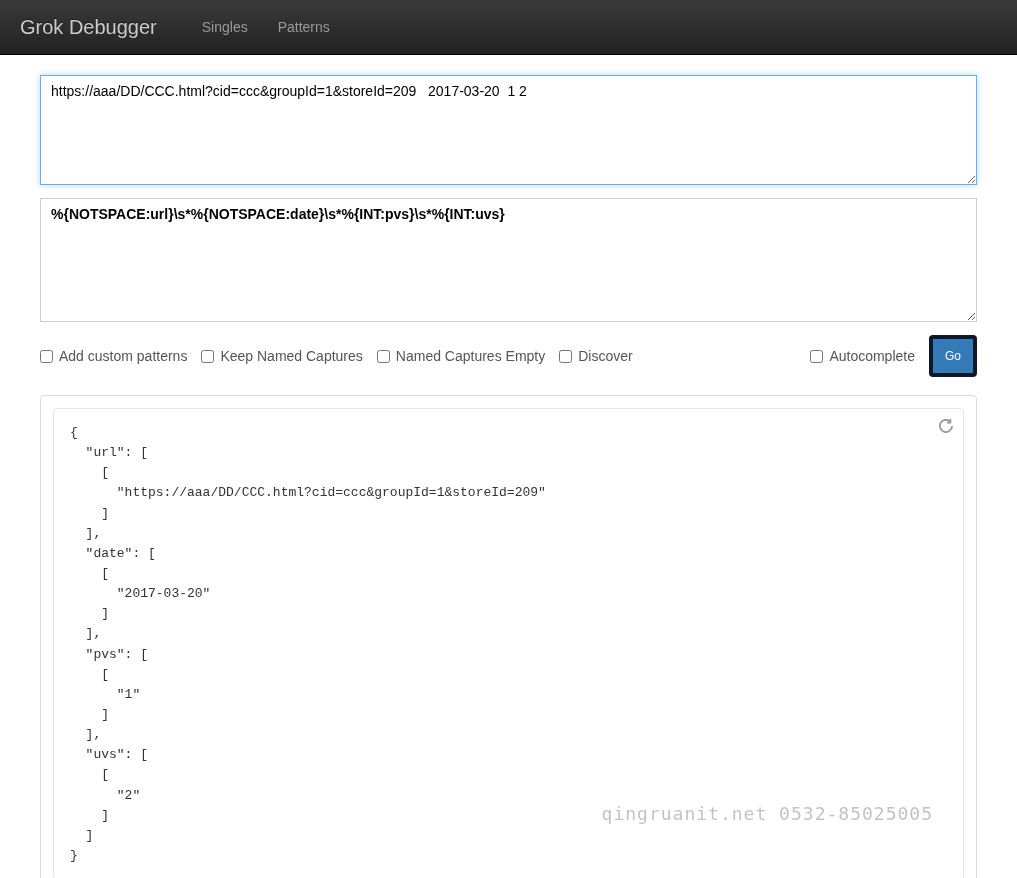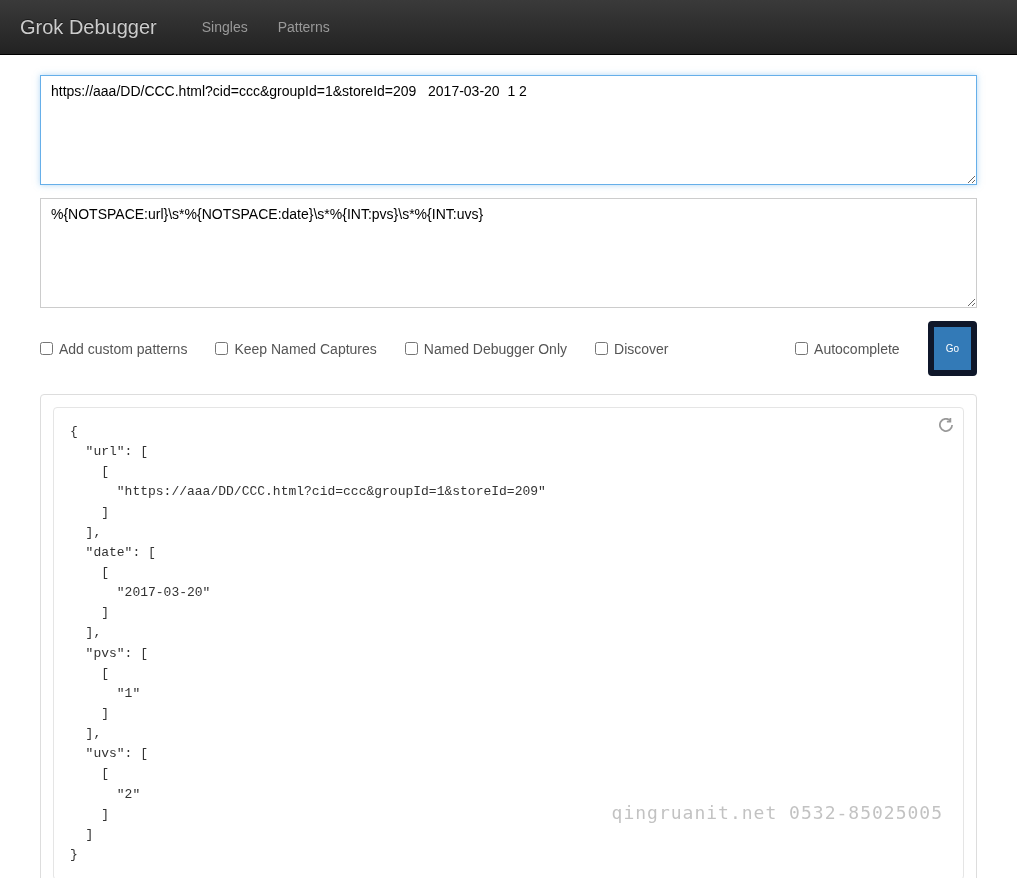--- a/index.html
+++ b/index.html
@@ -48,41 +48,41 @@
       width: 100%;
       border: 1px solid #ccc;
       border-radius: 0;
       padding: 6px 10px;
       font-family: "Helvetica Neue", Helvetica, Arial, sans-serif;
       font-size: 14px;
       resize: vertical;
       line-height: 1.4;
     }
     .input-area { height: 110px; border-color:#66afe9; box-shadow:0 0 6px rgba(102,175,233,0.5); outline:none;}
-    .pattern-area { height: 110px; }
+    .pattern-area { height: 124px; font-weight: bold; }
     .options-row {
       display: flex;
       align-items: center;
-      gap: 28px;
+      gap: 14px;
       margin: 10px 0 18px 0;
     }
     .checkbox-item {
       display: flex;
       align-items: center;
       gap: 6px;
       color: #555;
     }
     .spacer { flex: 1; }
     .go-btn {
       background: #337ab7;
       color: #fff;
-      border: 6px solid #0f172a;
+      border: 4px solid #0f172a;
       border-radius: 4px;
-      padding: 16px 12px;
-      font-size: 10px;
+      padding: 10px 12px;
+      font-size: 12px;
       cursor: pointer;
     }
     .result-panel {
       border: 1px solid #ddd;
       border-radius: 4px;
       padding: 12px;
       margin-top: 6px;
       position: relative;
     }
     .result-inner {
@@ -101,21 +101,21 @@
     }
     pre {
       font-family: Menlo, Monaco, Consolas, "Courier New", monospace;
       font-size: 13px;
       line-height: 1.55;
       color: #333;
       white-space: pre;
     }
     .watermark {
       position: absolute;
-      right: 20px;
+      right: 30px;
       bottom: 56px;
       color: rgba(120,120,120,0.45);
       font-family: monospace;
       font-size: 18px;
       letter-spacing: 1px;
       pointer-events: none;
     }
     input[type="checkbox"]{
       width:13px;height:13px;
     }
@@ -143,21 +143,21 @@
     <label class="checkbox-item">
       <input type="checkbox" style="">
       <span>Add custom patterns</span>
     </label>
     <label class="checkbox-item">
       <input type="checkbox" style="">
       <span>Keep Named Captures</span>
     </label>
     <label class="checkbox-item">
       <input type="checkbox" style="">
-      <span>Named Debugger Only</span>
+      <span>Named Captures Empty</span>
     </label>
     <label class="checkbox-item">
       <input type="checkbox" style="">
       <span>Discover</span>
     </label>
     <div class="spacer"></div>
     <label class="checkbox-item">
       <input type="checkbox" style="">
       <span>Autocomplete</span>
     </label>

